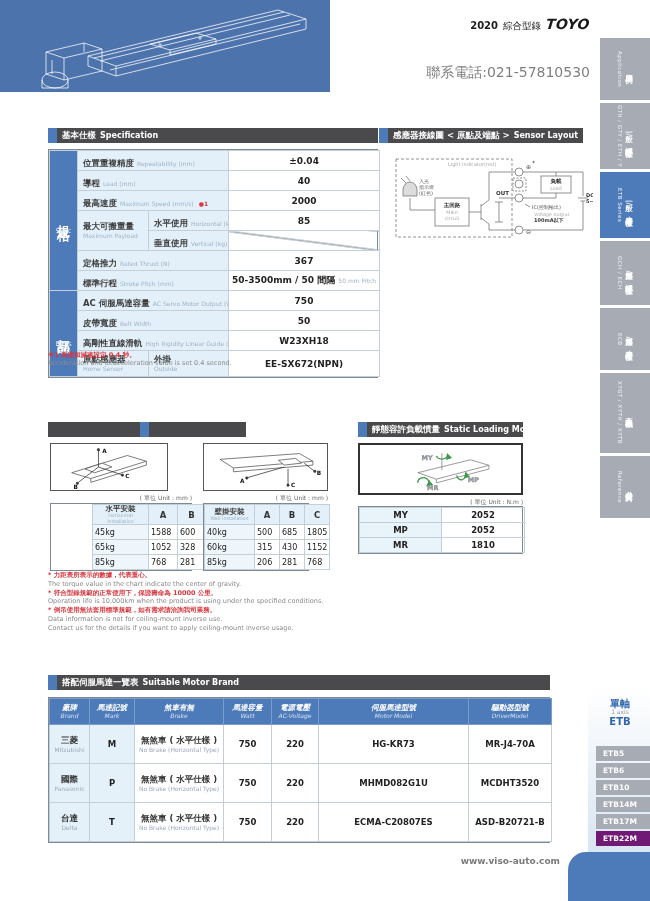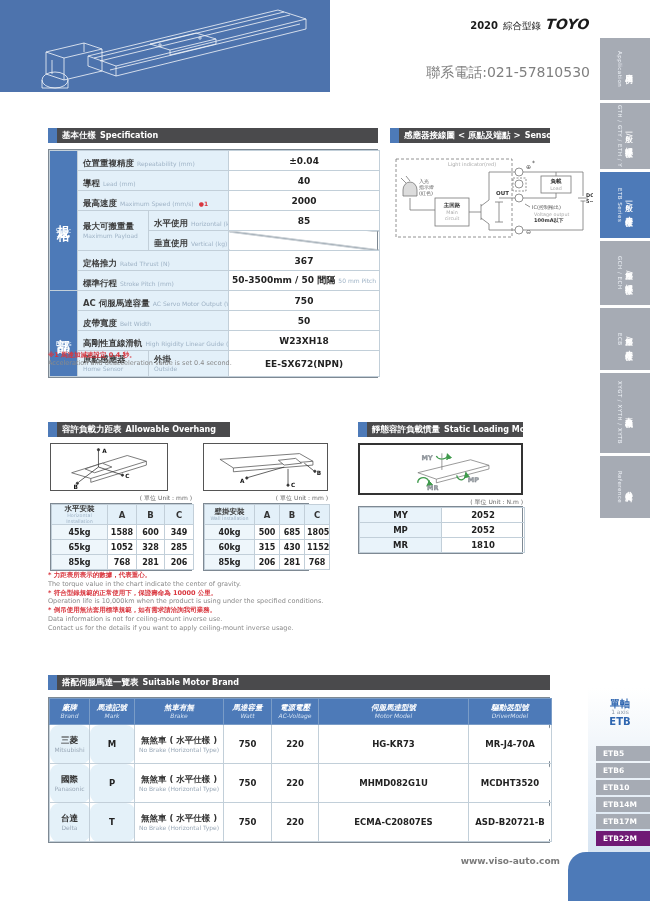--- a/index.html
+++ b/index.html
@@ -57,34 +57,34 @@
   .dbox{position:absolute;border:1.5px solid #555;background:#fff;}
   .dbox svg{display:block;width:100%;height:100%;}
   .sbox{border-width:2px;border-color:#333;}
   .unit{position:absolute;font-size:6px;color:#666;text-align:right;}
 
   
   .mini th{background:#e3f0f9;height:20px;}
   .mini .name-zh{font-size:7.5px;font-weight:bold;color:#3c3c3c;display:block;line-height:1.1;}
   .mini .name-en{font-size:4.8px;color:#9fb3c6;display:block;font-weight:normal;line-height:1.1;}
   .mini .abc{font-size:8.5px;font-weight:bold;color:#333;}
-  .mini td{height:15px;text-align:center;font-size:8px;font-weight:bold;color:#222;background:#fff;}
+  .mini td{height:15px;font-size:8px;font-weight:normal;color:#222;background:#fff;}
   .mini td.loadc{background:#eef6fb;font-size:8px;}
   .mini3 td{height:15px;text-align:center;font-size:8.5px;font-weight:bold;color:#222;}
   .mini3 td.mlab{background:#e9f3fa;}
 
   .ovh-notes{position:absolute;left:48px;top:571px;line-height:1.35;}
   .nz{font-size:6.5px;color:#d9363e;font-weight:bold;}
   .ne{font-size:6.5px;color:#8a8a8a;}
 
   
   .motor th{background:#4d7ab8;color:#fff;height:26px;border-color:#7a9cc7;font-style:italic;}
   .motor .mh-zh{display:block;font-size:7.5px;font-weight:bold;line-height:1.2;}
   .motor .mh-en{display:block;font-size:6px;color:#d5e3f4;font-weight:normal;line-height:1.2;}
-  .motor td{height:39px;text-align:center;background:#fff;border-radius:9px;}
+  .motor td{height:39px;text-align:center;background:#fff;}
   .motor td.tint{background:#e4f1f9;}
   .mb-zh{display:block;font-size:8.5px;font-weight:bold;color:#333;line-height:1.25;}
   .mb-en{display:block;font-size:6px;color:#9aa9b8;line-height:1.25;}
   .mval{font-size:8.5px;font-weight:bold;color:#222;}
 
   
   .website{position:absolute;top:856px;right:90px;font-size:9px;font-weight:bold;color:#7a7a7a;}
   .corner{position:absolute;right:0;bottom:0;width:82px;height:49px;background:#4d7ab8;border-top-left-radius:18px;}
   .series-panel{position:absolute;right:0;top:688px;width:62px;height:164px;background:linear-gradient(#ffffff,#d8e5f2);}
   .series-title{position:absolute;right:2px;top:698px;width:56px;text-align:center;line-height:1.1;}
@@ -244,21 +244,21 @@
       </tr>
     </tbody>
       </table>
   </div>
 
   <div class="fnote">
     <div class="fnote-zh">※1 馬達加減速設定 0.4 秒。</div>
     <div class="fnote-en">Acceleration and deacceleration value is set 0.4 second.</div>
   </div>
 
-  <div class="sec-h" style="left:390px;top:128px;width:160px;">
+  <div class="sec-h" style="left:379px;top:128px;width:204px;">
     <span class="sec-sq"></span>
     <span class="sec-zh">感應器接線圖 &lt; 原點及端點 &gt;</span>
     <span class="sec-en">Sensor Layout</span>
   </div>
 
   <div style="position:absolute;left:393px;top:150px;width:200px;height:95px;">
     <svg viewBox="0 0 200 95" style="width:100%;height:100%">
       <g stroke="#777" fill="none" stroke-width="0.8">
         <rect x="3" y="9" width="116" height="78" stroke-dasharray="3,2"></rect>
         <path d="M10,40 a7,8 0 0 1 14,0 l0,6 l-14,0 z" fill="#dcdcdc"></path>
@@ -310,21 +310,21 @@
       <text x="133" y="84" font-size="6" fill="#555">⊖</text>
       <text x="103" y="45" font-size="5.5" fill="#333" font-weight="bold">OUT</text>
       <text x="139" y="59" font-size="5" fill="#555">IC(控制輸出)</text>
       <text x="141" y="66" font-size="4.8" fill="#aaa">Voltage output</text>
       <text x="141" y="72" font-size="5" fill="#333" font-weight="bold">100mA以下</text>
       <text x="193" y="47" font-size="5" fill="#333" font-weight="bold">DC</text>
       <text x="193" y="53" font-size="5" fill="#333" font-weight="bold">5~24V</text>
     </svg>
   </div>
 
-  <div class="sec-h" style="left:48px;top:422px;width:182px;">
+  <div class="sec-h" style="left:48px;top:422px;width:198px;flex-direction:column;">
     <span class="sec-sq"></span>
     <span class="sec-zh">容許負載力距表</span>
     <span class="sec-en">Allowable Overhang</span>
   </div>
 
   <div class="dbox" style="left:50px;top:443px;width:118px;height:48px;">
     <svg viewBox="0 0 118 48">
       <g stroke="#555" fill="#fff" stroke-width="0.8">
         <polygon points="20,30 78,12 98,18 40,36"></polygon>
         <polyline points="40,36 40,40 98,22 98,18" fill="none"></polyline>
@@ -361,21 +361,21 @@
       </g>
       <text x="36" y="41" font-size="6" font-weight="bold" fill="#111">A</text>
       <text x="116" y="32" font-size="6" font-weight="bold" fill="#111">B</text>
       <text x="89" y="45" font-size="6" font-weight="bold" fill="#111">C</text>
     </svg>
   </div>
 
   <div class="unit" style="left:50px;top:494px;width:142px;">( 單位 Unit : mm )</div>
   <div class="unit" style="left:203px;top:494px;width:125px;">( 單位 Unit : mm )</div>
 
-  <div class="tbl-border" style="left:50px;top:503px;width:142px;">
+  <div class="tbl-border" style="left:50px;top:503px;width:142px;padding-left:41px;">
     <table class="mini">
       <colgroup>
           <col style="width:56px">
           <col style="width:29px">
           <col style="width:28px">
           <col style="width:29px">
         </colgroup>
       <tbody>
           <tr>
         <th>

